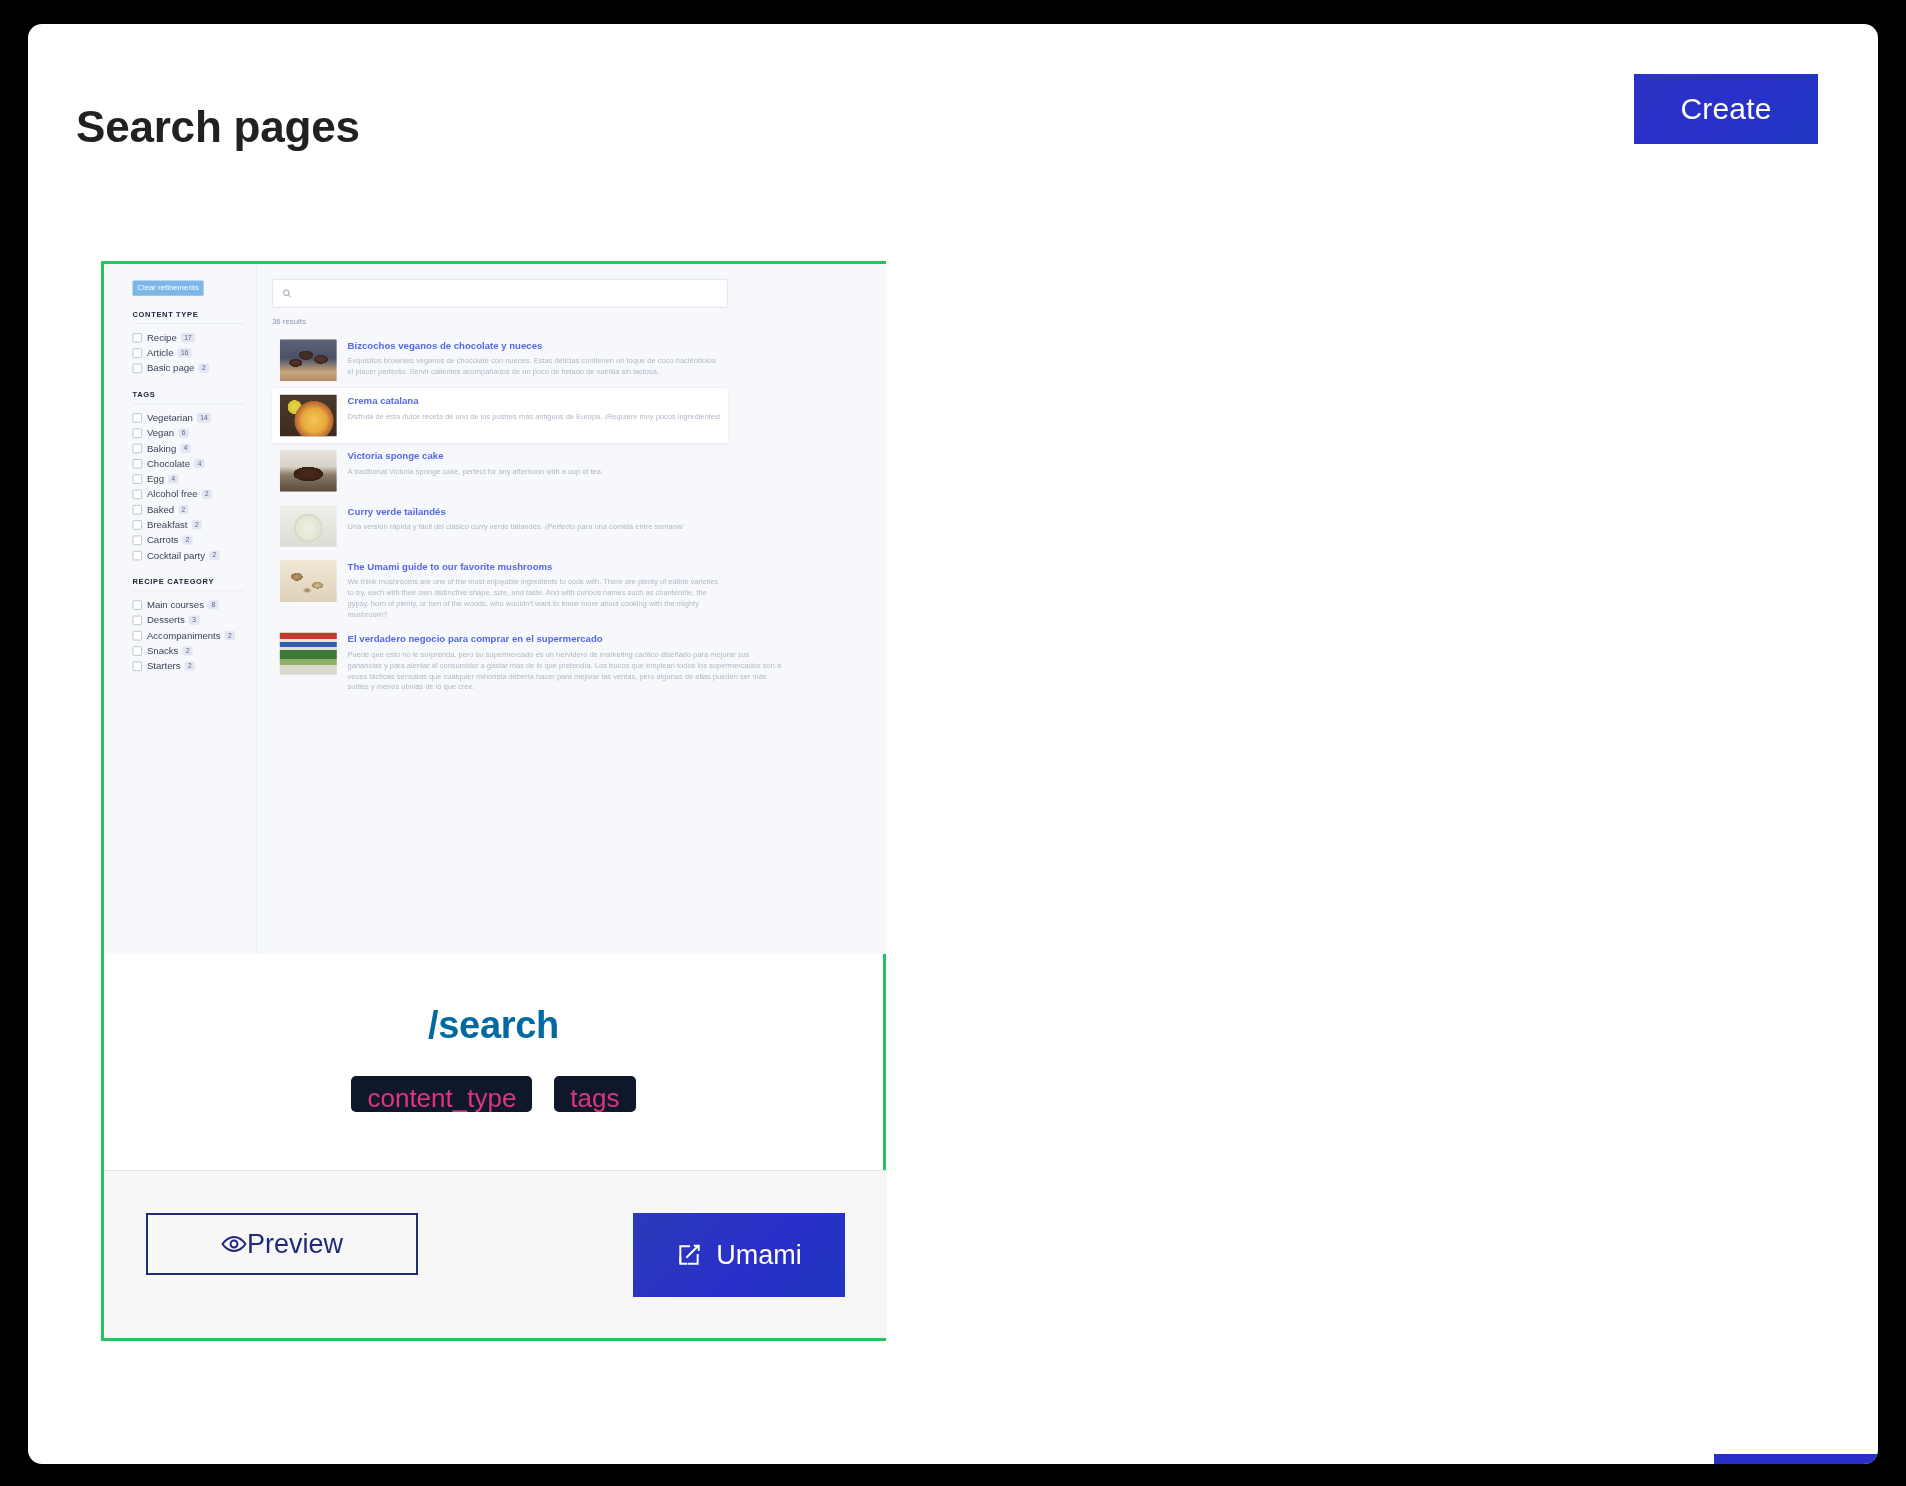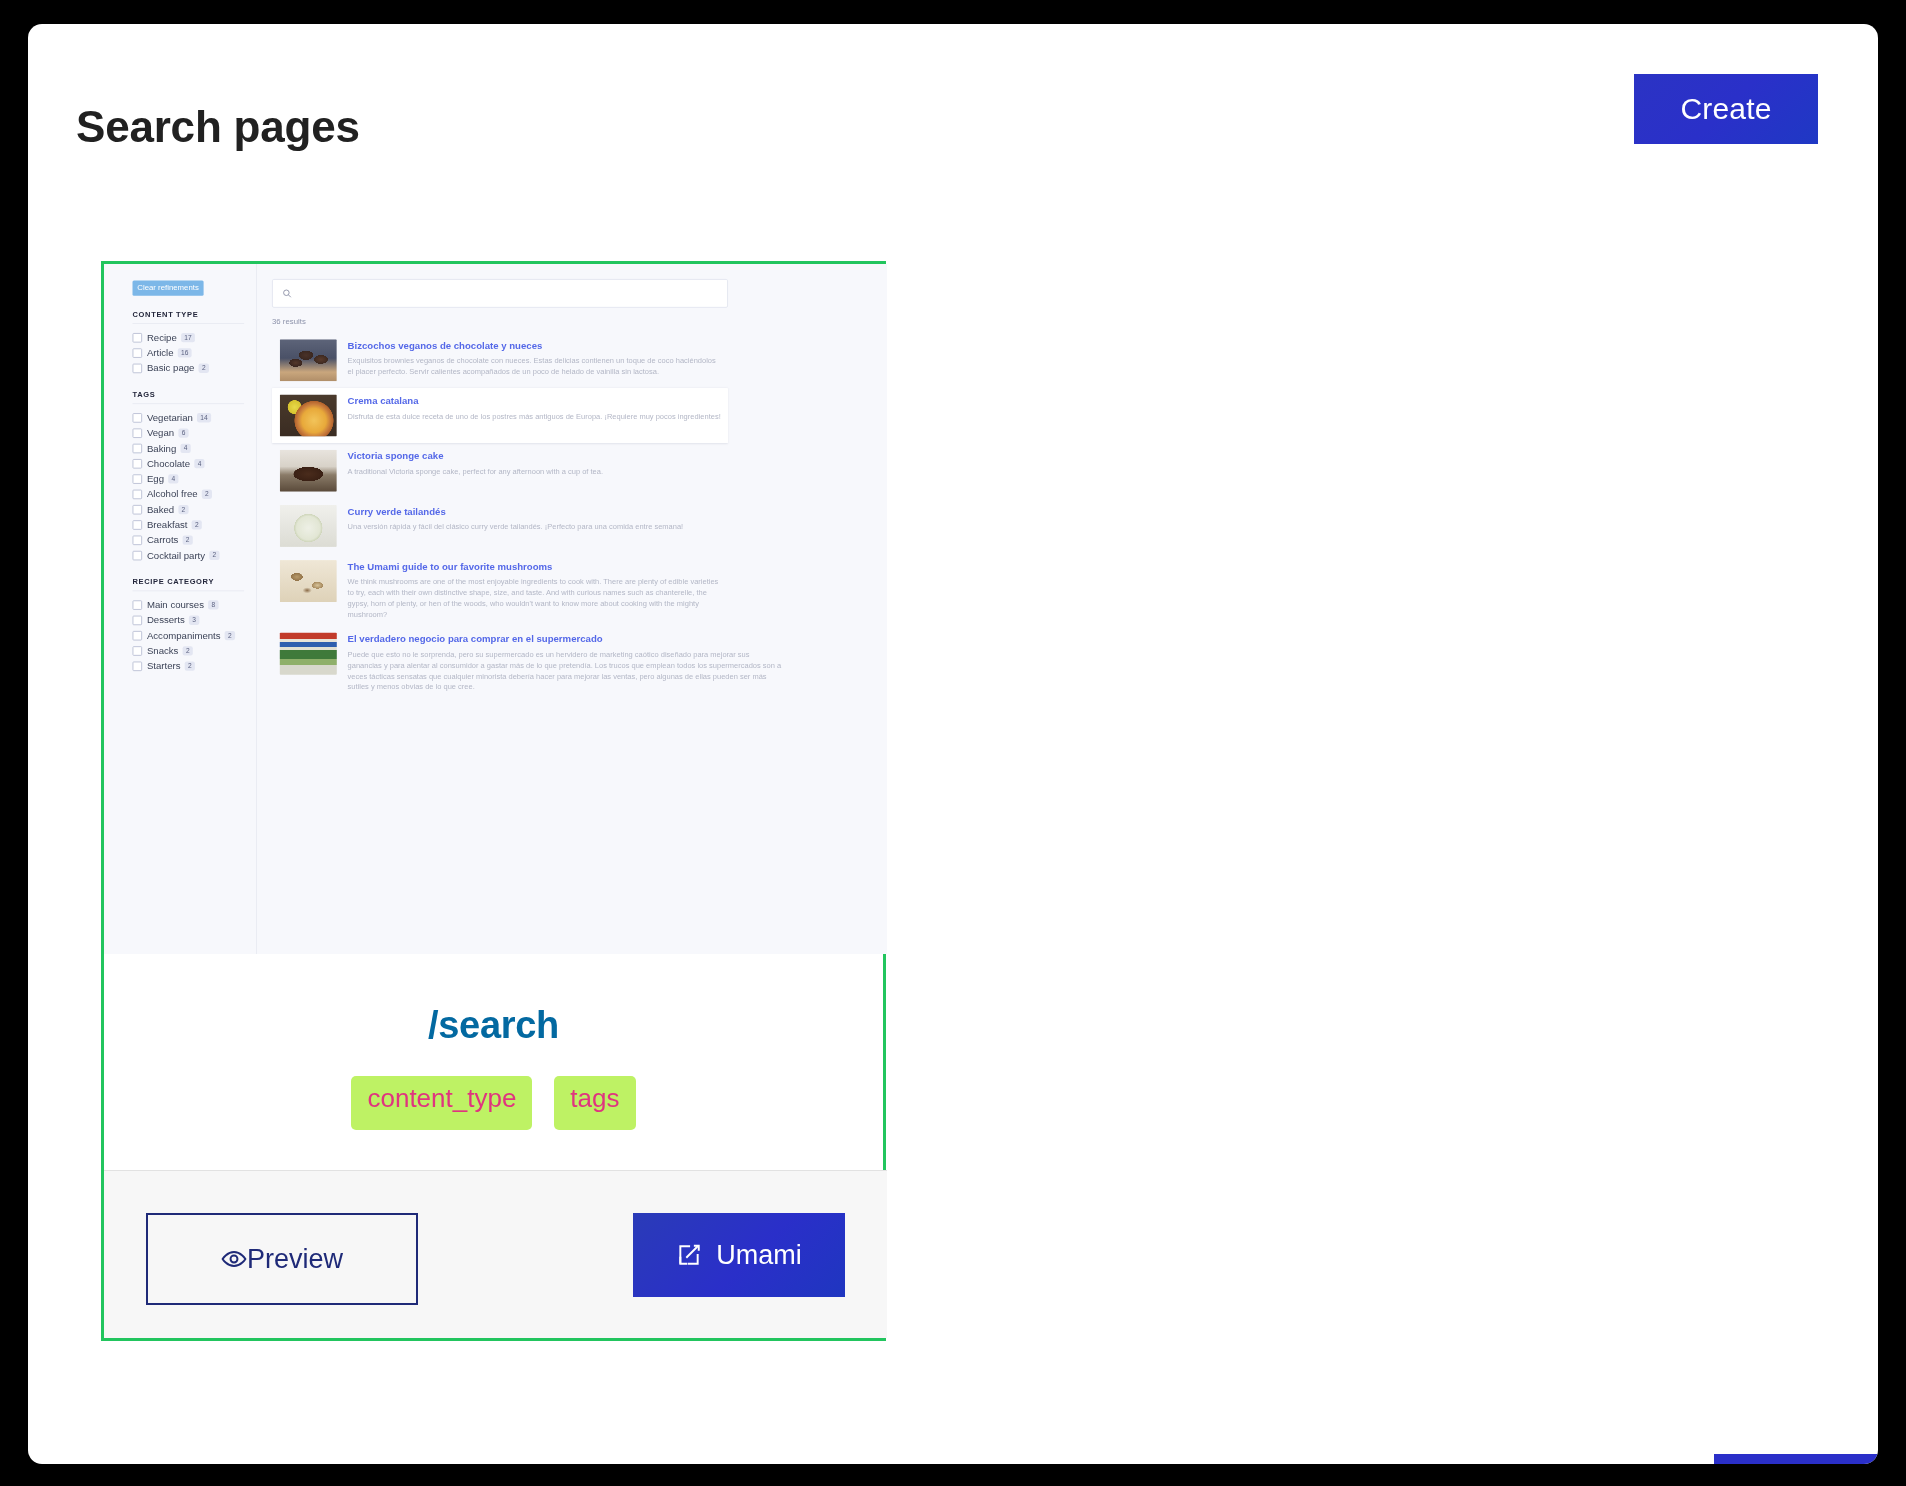--- a/index.html
+++ b/index.html
@@ -267,45 +267,45 @@
   .card-facets {
     position: absolute;
     left: 0;
     top: 812px;
     width: 100%;
     display: flex;
     justify-content: center;
     gap: 22px;
   }
   .facet-chip {
-    background: #bef264;
+    background: #0f172a;
     color: #e0347f;
     font-size: 26px;
-    padding: 9px 16px 19px 16px;
+    padding: 9px 16px 1px 16px;
     border-radius: 5px;
     line-height: 1;
     text-align: right;
   }
 
   .card-footer {
     position: absolute;
     left: 0;
     bottom: 0;
     width: 783px;
     height: 168px;
     background: #f7f7f7;
     border-top: 1px solid #e2e2e2;
     box-sizing: border-box;
   }
   .preview-button {
     position: absolute;
     left: 42px;
     top: 42px;
     width: 272px;
-    height: 92px;
+    height: 62px;
     background: #f7f7f7;
     border: 2px solid #1f2a78;
     color: #1f2a78;
     font-size: 27px;
     font-family: "Liberation Sans", sans-serif;
     display: flex;
     align-items: center;
     justify-content: center;
     cursor: pointer;
   }

